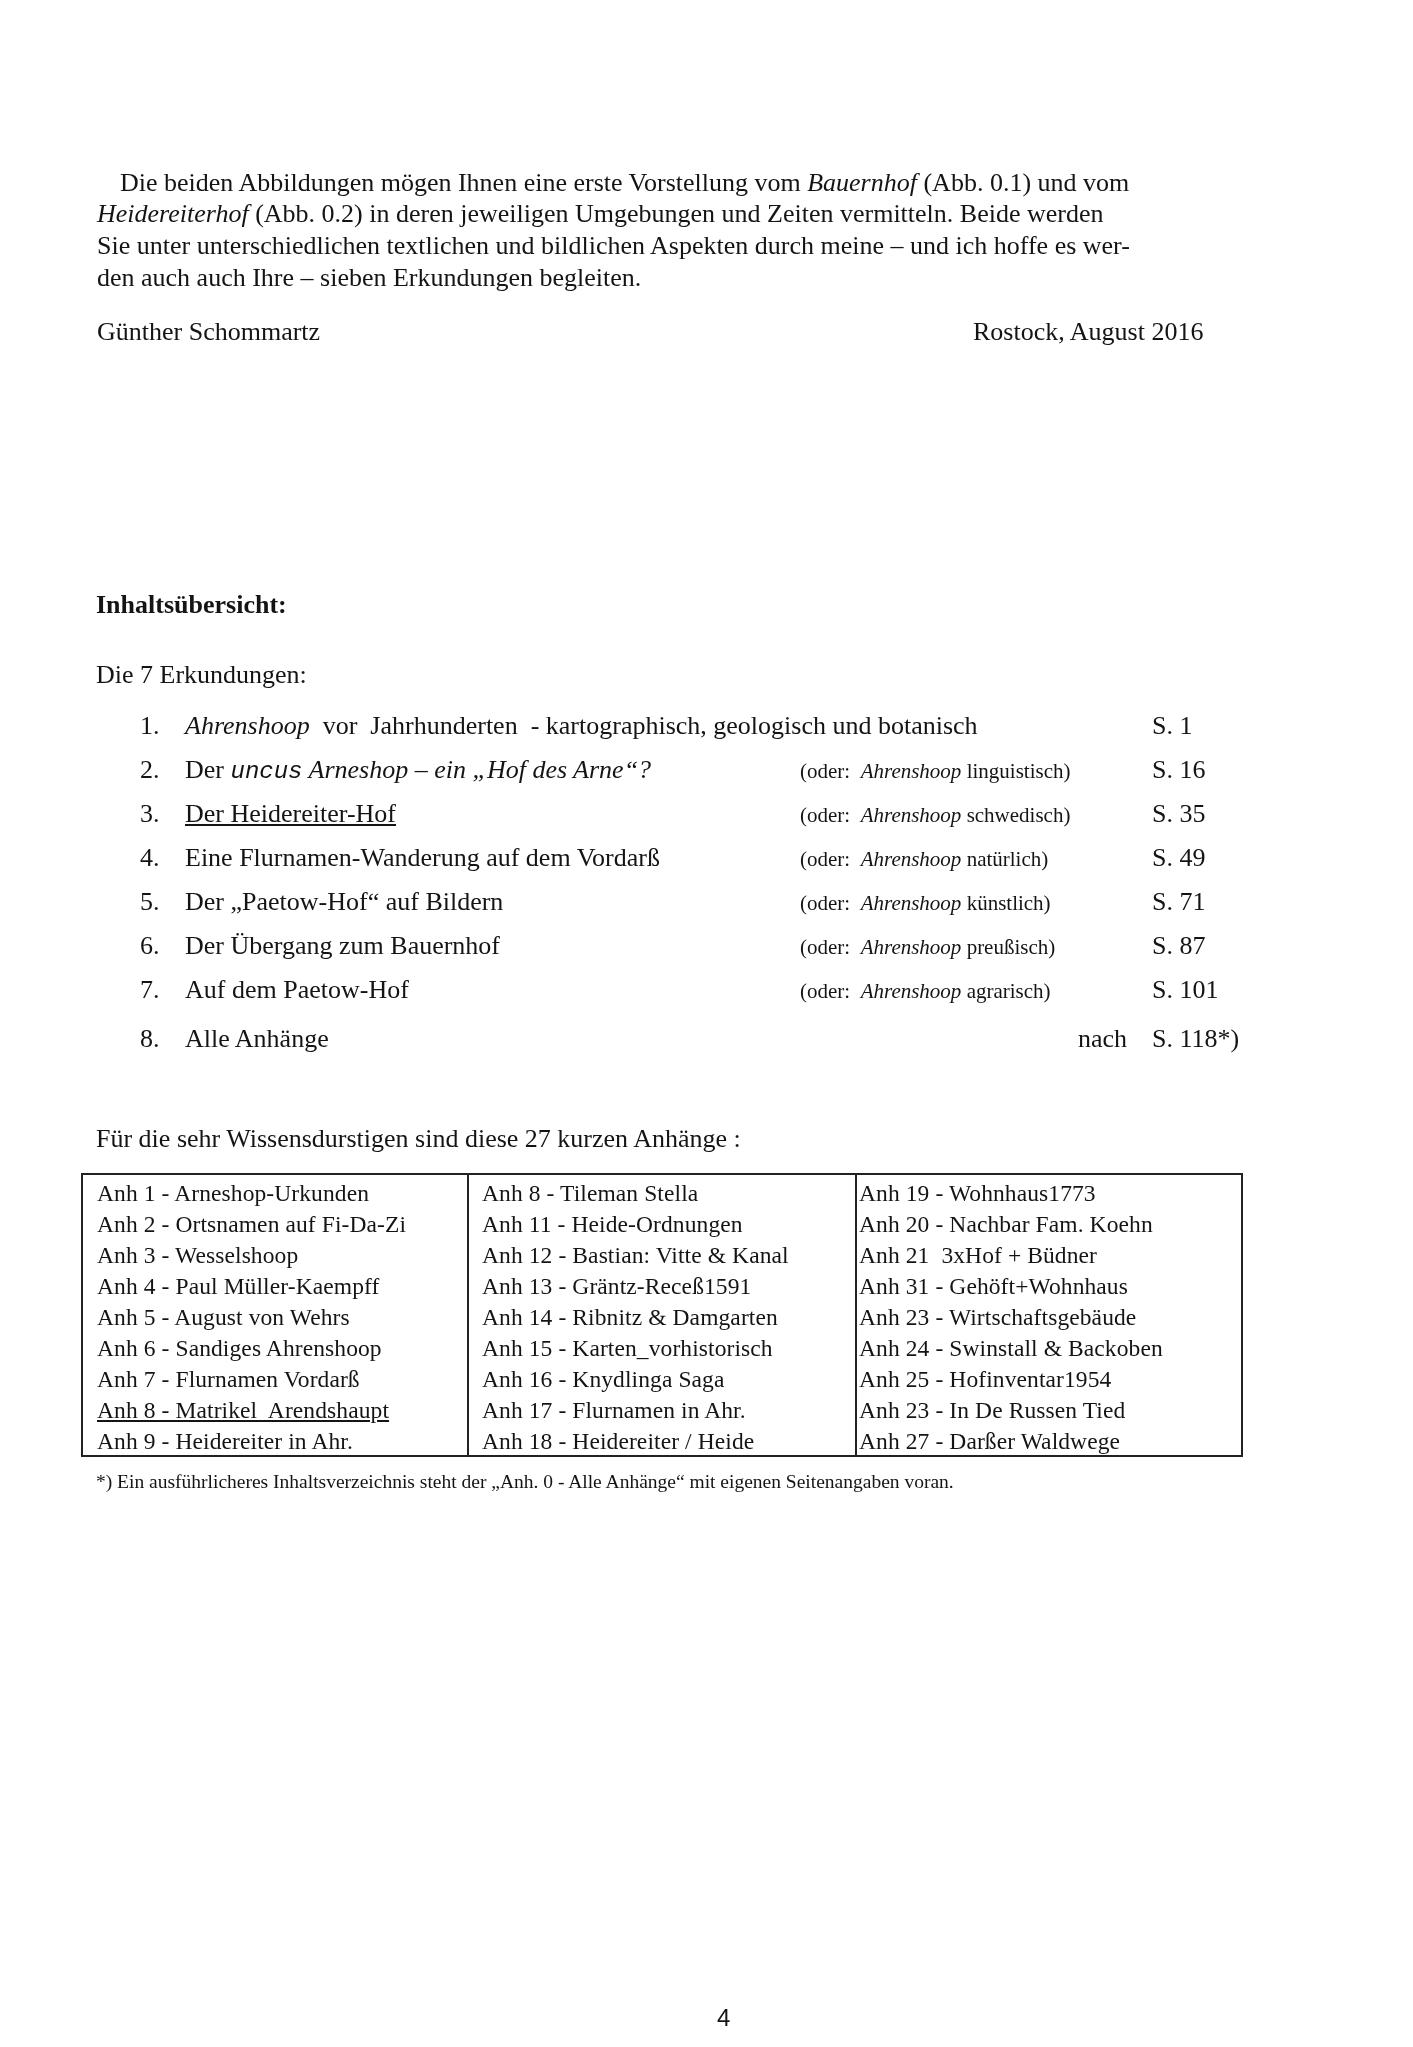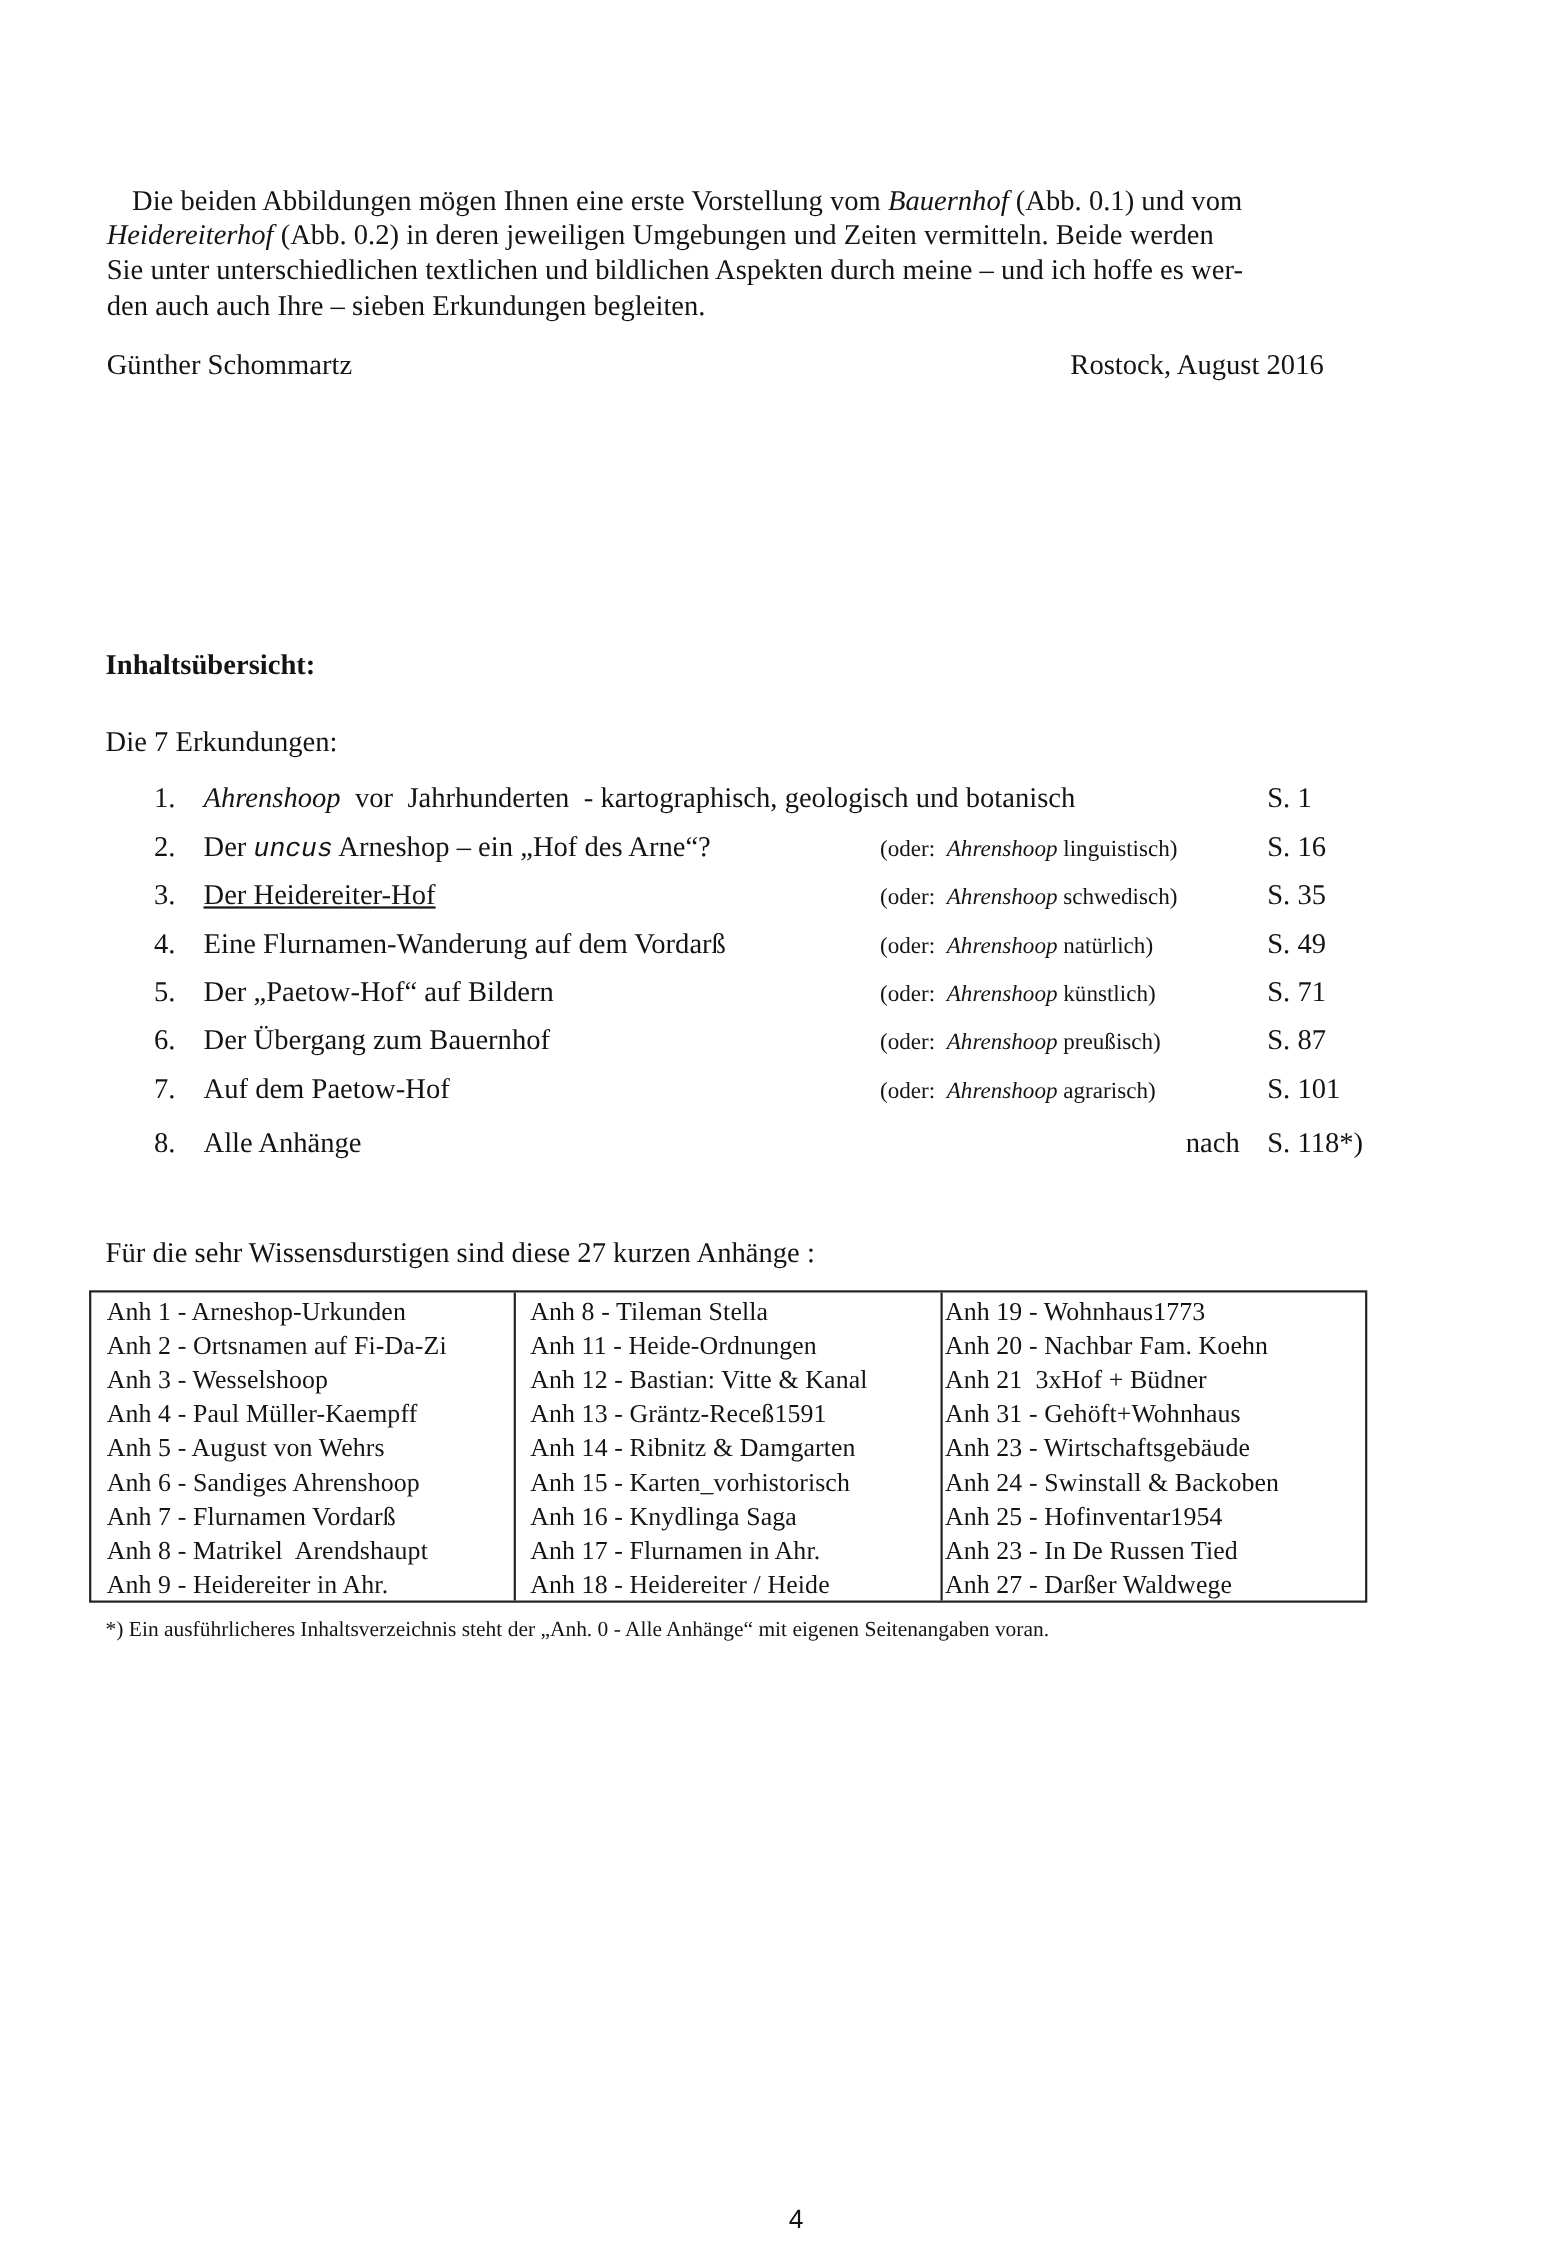--- a/index.html
+++ b/index.html
@@ -73,21 +73,21 @@
 <div class="abs main" style="left:973px; top:317px;">Rostock, August 2016</div>
 
 <div class="abs main" style="left:96px; top:590px; font-weight:bold;">Inhaltsübersicht:</div>
 <div class="abs main" style="left:96px; top:660px;">Die 7 Erkundungen:</div>
 
 <div id="toc-items">
     <div class="abs toc-num" style="top: 711px;">1.</div>
     <div class="abs toc-title" style="top: 711px;"><span style="font-style: italic; white-space: pre;">Ahrenshoop</span><span style="white-space: pre;">  vor  Jahrhunderten  - kartographisch, geologisch und botanisch</span></div>
     <div class="abs toc-page" style="top: 711px;">S. 1</div>
     <div class="abs toc-num" style="top: 755px;">2.</div>
-    <div class="abs toc-title" style="top: 755px;"><span style="white-space: pre;">Der </span><span class="sans-italic" style="white-space: pre;">uncus</span><span style="white-space: pre;"> Arneshop – ein „Hof des Arne“?</span></div>
+    <div class="abs toc-title" style="top: 755px;"><span style="white-space: pre;">Der </span><span class="sans-italic" style="white-space: pre;">uncus</span><span style="white-space: pre; font-style: italic;"> Arneshop – ein „Hof des Arne“?</span></div>
     <div class="abs toc-alt" style="top: 759px;"><span style="white-space: pre;">(oder:  </span><i>Ahrenshoop</i><span style="white-space: pre; text-align: right;"> linguistisch)</span></div>
     <div class="abs toc-page" style="top: 755px;">S. 16</div>
     <div class="abs toc-num" style="top: 799px;">3.</div>
     <div class="abs toc-title" style="top: 799px; text-decoration: underline;"><span style="white-space: pre;">Der Heidereiter-Hof</span></div>
     <div class="abs toc-alt" style="top: 803px;"><span style="white-space: pre;">(oder:  </span><i>Ahrenshoop</i><span style="white-space: pre;"> schwedisch)</span></div>
     <div class="abs toc-page" style="top: 799px;">S. 35</div>
     <div class="abs toc-num" style="top: 843px;">4.</div>
     <div class="abs toc-title" style="top: 843px;"><span style="white-space: pre;">Eine Flurnamen-Wanderung auf dem Vordarß</span></div>
     <div class="abs toc-alt" style="top: 847px;"><span style="white-space: pre;">(oder:  </span><i>Ahrenshoop</i><span style="white-space: pre;"> natürlich)</span></div>
     <div class="abs toc-page" style="top: 843px;">S. 49</div>
@@ -114,21 +114,21 @@
 
 <div class="anh-table">
   <div class="anh-col c1">
       <span class="anh-item" style="white-space: pre;">Anh 1 - Arneshop-Urkunden</span>
       <span class="anh-item" style="white-space: pre;">Anh 2 - Ortsnamen auf Fi-Da-Zi</span>
       <span class="anh-item" style="white-space: pre;">Anh 3 - Wesselshoop</span>
       <span class="anh-item" style="white-space: pre;">Anh 4 - Paul Müller-Kaempff</span>
       <span class="anh-item" style="white-space: pre;">Anh 5 - August von Wehrs</span>
       <span class="anh-item" style="white-space: pre;">Anh 6 - Sandiges Ahrenshoop</span>
       <span class="anh-item" style="white-space: pre;">Anh 7 - Flurnamen Vordarß</span>
-      <span class="anh-item" style="white-space: pre;">Anh 8 - Matrikel  Arendshaupt</span>
+      <span class="anh-item" style="white-space: pre; text-decoration: underline;">Anh 8 - Matrikel  Arendshaupt</span>
       <span class="anh-item" style="white-space: pre;">Anh 9 - Heidereiter in Ahr.</span>
     </div>
   <div class="anh-col c2">
       <span class="anh-item" style="white-space: pre;">Anh 8 - Tileman Stella</span>
       <span class="anh-item" style="white-space: pre;">Anh 11 - Heide-Ordnungen</span>
       <span class="anh-item" style="white-space: pre;">Anh 12 - Bastian: Vitte &amp; Kanal</span>
       <span class="anh-item" style="white-space: pre;">Anh 13 - Gräntz-Receß1591</span>
       <span class="anh-item" style="white-space: pre;">Anh 14 - Ribnitz &amp; Damgarten</span>
       <span class="anh-item" style="white-space: pre;">Anh 15 - Karten_vorhistorisch</span>
       <span class="anh-item" style="white-space: pre;">Anh 16 - Knydlinga Saga</span>

